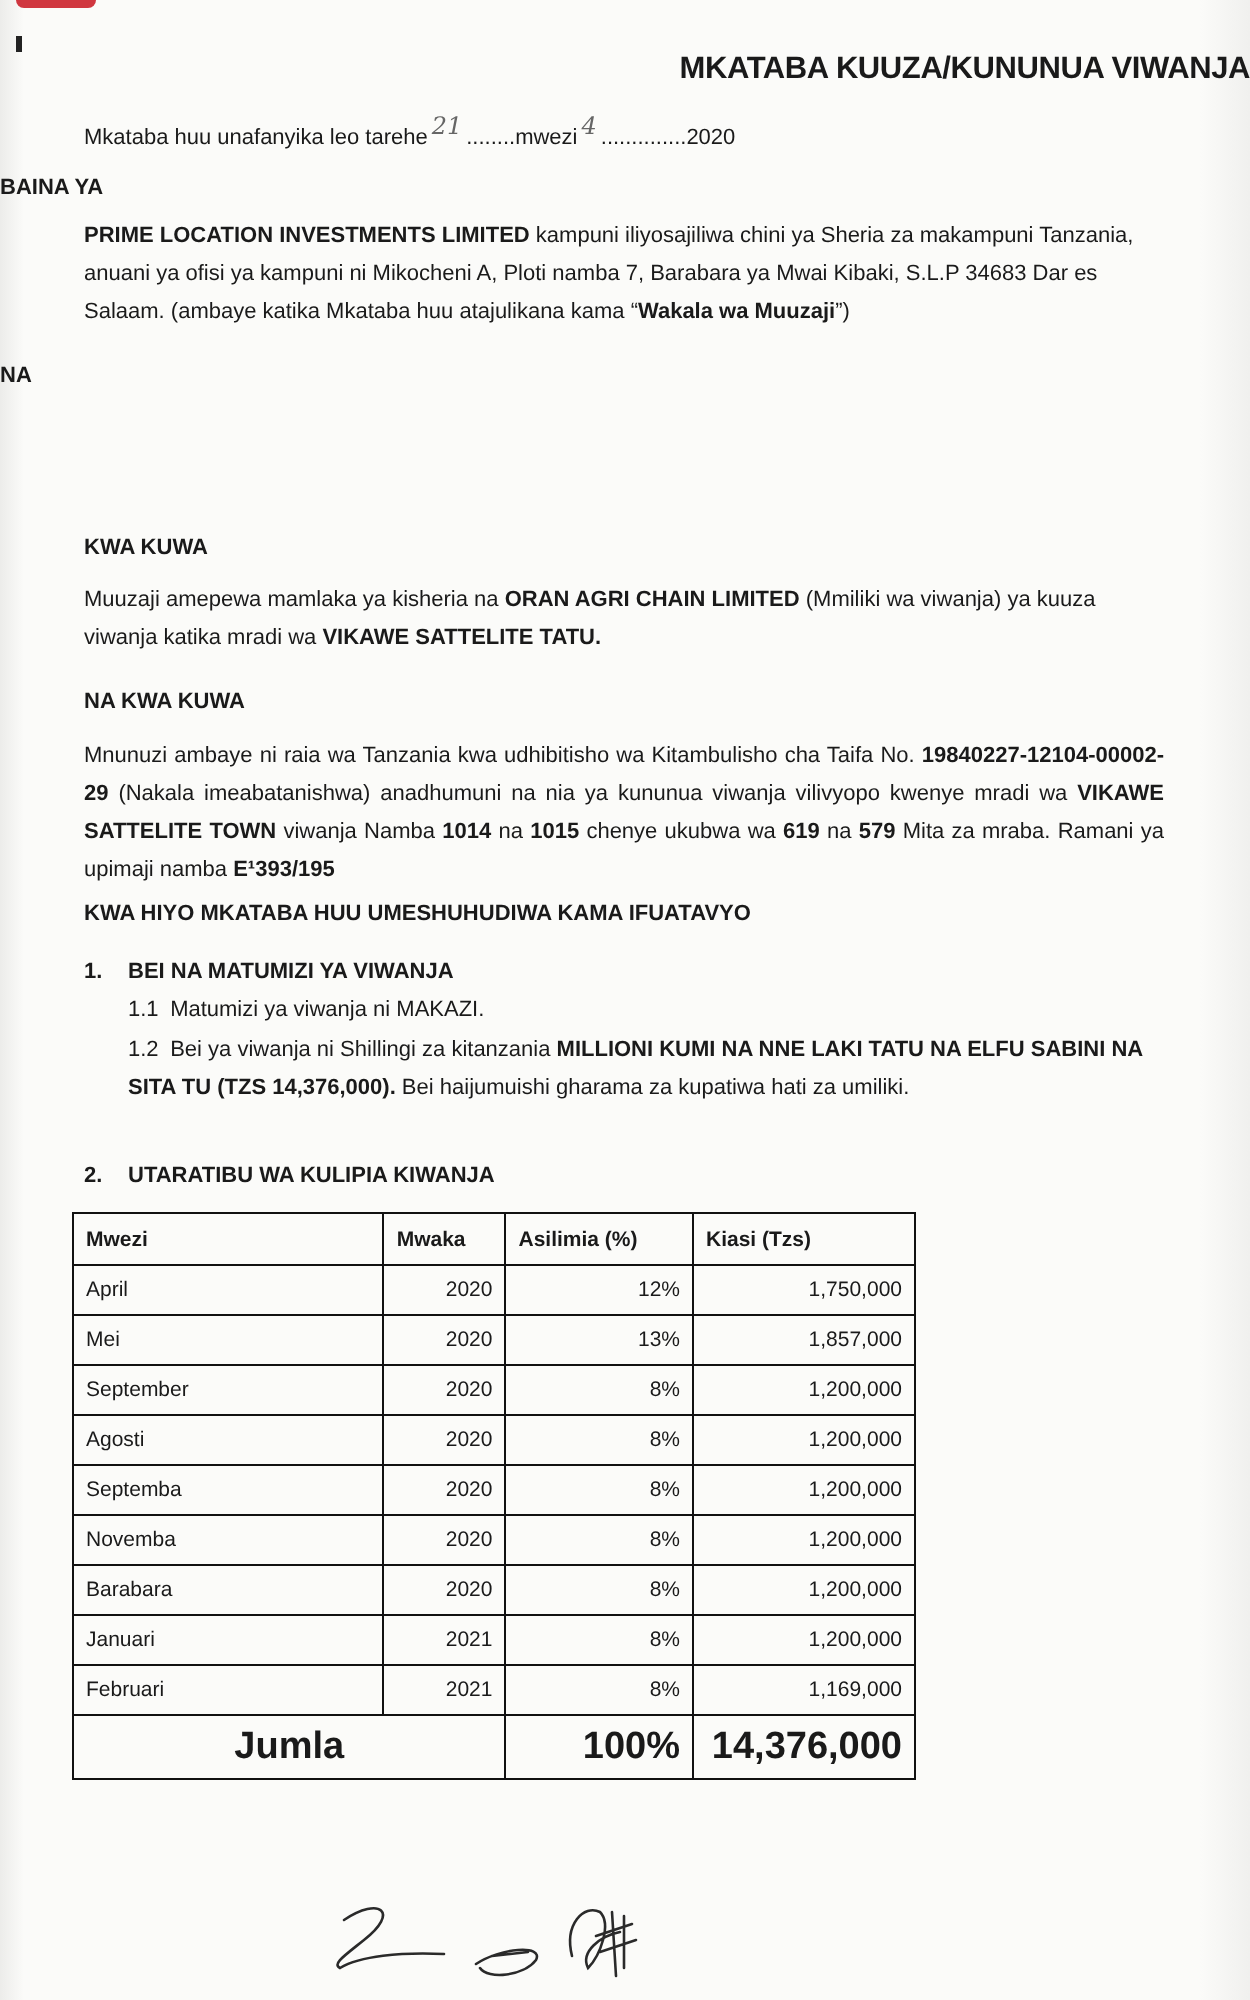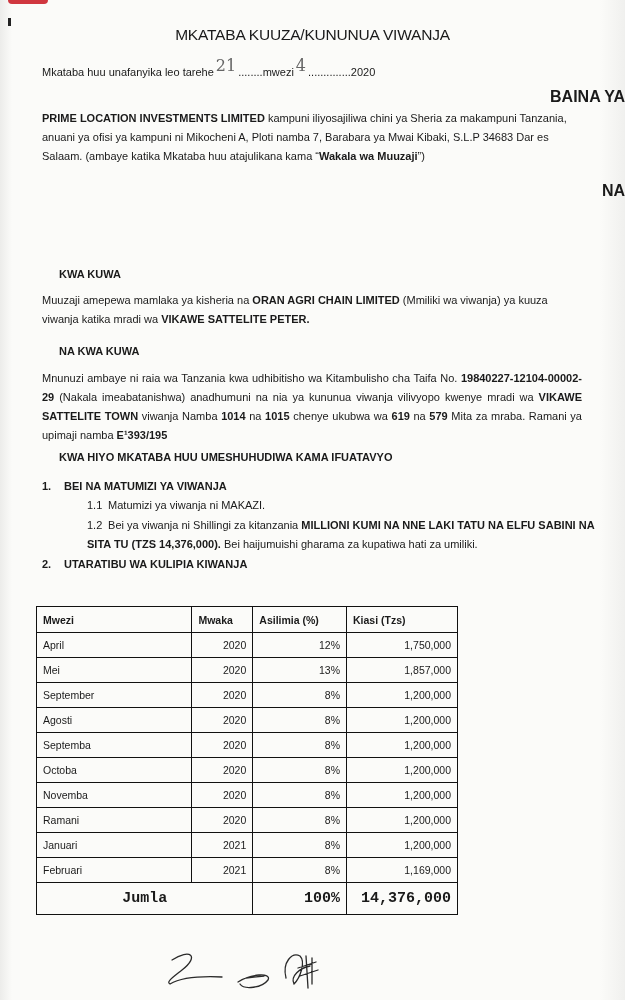--- a/index.html
+++ b/index.html
@@ -15,55 +15,55 @@
     background: linear-gradient(90deg, #ececea 0px, #fbfbf9 12px, #fbfbf9 600px, #f0f0ee 625px);
   }
   .red-mark {
     position: absolute; left: 8px; top: 0; width: 40px; height: 4px;
     background: #c8141e; border-radius: 0 0 6px 6px; opacity: 0.85;
   }
   .edge-mark {
     position: absolute; left: 8px; top: 18px; width: 3px; height: 8px; background: #222;
   }
   .title {
-    position: absolute; top: 26px; left: 0; width: 625px; text-align: center;
-    font-size: 15.5px; font-weight: normal; letter-spacing: -0.2px;
+    position: absolute; top: 26px; left: 0; width: 625px; text-align: right;
+    font-size: 15.5px; font-weight: bold; letter-spacing: -0.2px;
   }
   .dateline {
     position: absolute; top: 61px; left: 42px; font-size: 11px;
   }
   .dateline .hand {
-    font-family: "DejaVu Serif", serif; color: #666; font-size: 16px;
-    position: relative; top: -5px; margin: 0 2px;
+    font-family: "DejaVu Serif", serif; color: #666; font-size: 12px;
+    position: relative; top: -5px; margin: 0 2px; font-style: italic;
   }
   .center-h {
-    position: absolute; left: 0; width: 625px; text-align: right;
-    font-size: 16px; font-weight: bold;
+    position: absolute; left: 0; width: 625px; text-align: left;
+    font-size: 11px; font-weight: bold;
   }
   .para {
     position: absolute; left: 42px; width: 540px; font-size: 11px; line-height: 19px;
   }
   .heading {
-    position: absolute; left: 42px; font-size: 11px; font-weight: bold; margin-left: 17px;
+    position: absolute; left: 42px; font-size: 11px; font-weight: bold;
   }
   .justify { text-align: justify; }
   .num-h { position: absolute; left: 42px; font-size: 11px; font-weight: bold; }
   .num-h .n { display: inline-block; width: 22px; }
-  .sub { position: absolute; left: 64px; width: 520px; font-size: 11px; line-height: 19px; margin-left: 23px; }
+  .sub { position: absolute; left: 64px; width: 520px; font-size: 11px; line-height: 19px; }
   .sub .n { display: inline-block; width: 18px; }
   table.sched {
     position: absolute; left: 36px; top: 606px; width: 422px;
     border-collapse: collapse; font-size: 10.5px;
   }
   table.sched td, table.sched th {
     border: 1.5px solid #111; height: 24px; padding: 0 6px;
   }
   table.sched th { font-weight: bold; text-align: left; height: 25px; }
   table.sched td.r { text-align: right; }
-  table.sched tr.total td { height: 31px; font-weight: bold; font-size: 15px; font-family: Liberation Mono, monospace; }
+  table.sched tr.total td { height: 31px; font-weight: bold; font-size: 19px; }
   table.sched tr.total td.c { text-align: center; }
   .sig { position: absolute; top: 948px; left: 160px; }
 </style>
 </head>
 <body>
 
 <div class="page">
   <div class="red-mark"></div>
   <div class="edge-mark"></div>
 
@@ -77,41 +77,41 @@
 
   <div class="para" style="top:109px">
     <b>PRIME LOCATION INVESTMENTS LIMITED</b><span> kampuni iliyosajiliwa chini ya Sheria za makampuni Tanzania, anuani ya ofisi ya kampuni ni Mikocheni A, Ploti namba 7, Barabara ya Mwai Kibaki, S.L.P 34683 Dar es Salaam. (ambaye katika Mkataba huu atajulikana kama “</span><b>Wakala wa Muuzaji</b><span>”)</span>
   </div>
 
   <div class="center-h" style="top:182px">NA</div>
 
 
   <div class="heading" style="top:268px">KWA KUWA</div>
   <div class="para" style="top:291px">
-    <span>Muuzaji amepewa mamlaka ya kisheria na </span><b>ORAN AGRI CHAIN LIMITED</b><span> (Mmiliki wa viwanja) ya kuuza viwanja katika mradi wa </span><b>VIKAWE SATTELITE PETER.</b>
+    <span>Muuzaji amepewa mamlaka ya kisheria na </span><b>ORAN AGRI CHAIN LIMITED</b><span> (Mmiliki wa viwanja) ya kuuza viwanja katika mradi wa </span><b>VIKAWE SATTELITE TATU.</b>
   </div>
 
   <div class="heading" style="top:345px">NA KWA KUWA</div>
   <div class="para justify" style="top:369px">
     <span>Mnunuzi ambaye ni raia wa Tanzania kwa udhibitisho wa Kitambulisho cha Taifa No. </span><b>19840227-12104-00002-29</b><span> (Nakala imeabatanishwa) anadhumuni na nia ya kununua viwanja vilivyopo kwenye mradi wa </span><b>VIKAWE SATTELITE TOWN</b><span> viwanja Namba </span><b>1014</b><span> na </span><b>1015</b><span> chenye ukubwa wa </span><b>619</b><span> na  </span><b>579</b><span> Mita za mraba. Ramani ya upimaji namba </span><b>E¹393/195</b>
   </div>
 
   <div class="heading" style="top:451px">KWA HIYO MKATABA HUU UMESHUHUDIWA KAMA IFUATAVYO</div>
 
   <div class="num-h" style="top:480px">
     <span class="n">1.</span><span>BEI NA MATUMIZI YA VIWANJA</span>
   </div>
   <div class="sub" style="top:496px">
     <span class="n">1.1</span> <span>Matumizi ya viwanja ni MAKAZI.</span>
   </div>
   <div class="sub" style="top:516px">
     <span class="n">1.2</span> <span>Bei ya viwanja ni Shillingi za kitanzania </span><b>MILLIONI KUMI NA NNE LAKI TATU NA ELFU SABINI NA SITA TU (TZS 14,376,000).</b><span> Bei haijumuishi gharama za kupatiwa hati za umiliki.</span>
   </div>
 
-  <div class="num-h" style="top:558px">
+  <div class="num-h" style="top:582px">
     <span class="n">2.</span><span>UTARATIBU WA KULIPIA KIWANJA</span>
   </div>
 
   <table class="sched">
     <colgroup>
       <col style="width:156px">
         <col style="width:61px">
         <col style="width:94px">
         <col style="width:111px">
     </colgroup>
@@ -146,33 +146,27 @@
           <td class="r">8%</td>
           <td class="r">1,200,000</td>
         </tr>
     <tr>
           <td>Septemba</td>
           <td class="r">2020</td>
           <td class="r">8%</td>
           <td class="r">1,200,000</td>
         </tr>
     <tr>
-          <td>Octoba</td>
-          <td class="r">2020</td>
-          <td class="r">8%</td>
-          <td class="r">1,200,000</td>
-        </tr>
-    <tr>
           <td>Novemba</td>
           <td class="r">2020</td>
           <td class="r">8%</td>
           <td class="r">1,200,000</td>
         </tr>
     <tr>
-          <td>Ramani</td>
+          <td>Barabara</td>
           <td class="r">2020</td>
           <td class="r">8%</td>
           <td class="r">1,200,000</td>
         </tr>
     <tr>
           <td>Januari</td>
           <td class="r">2021</td>
           <td class="r">8%</td>
           <td class="r">1,200,000</td>
         </tr>

